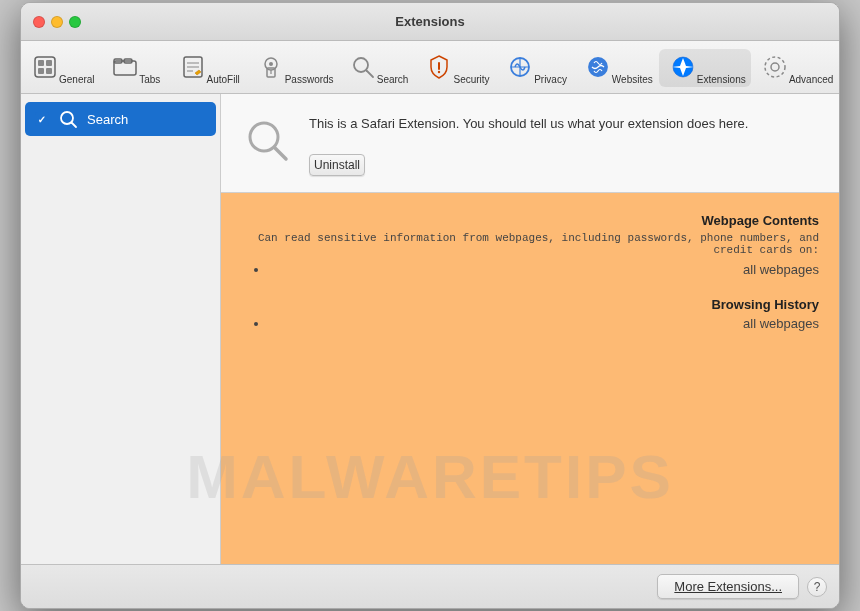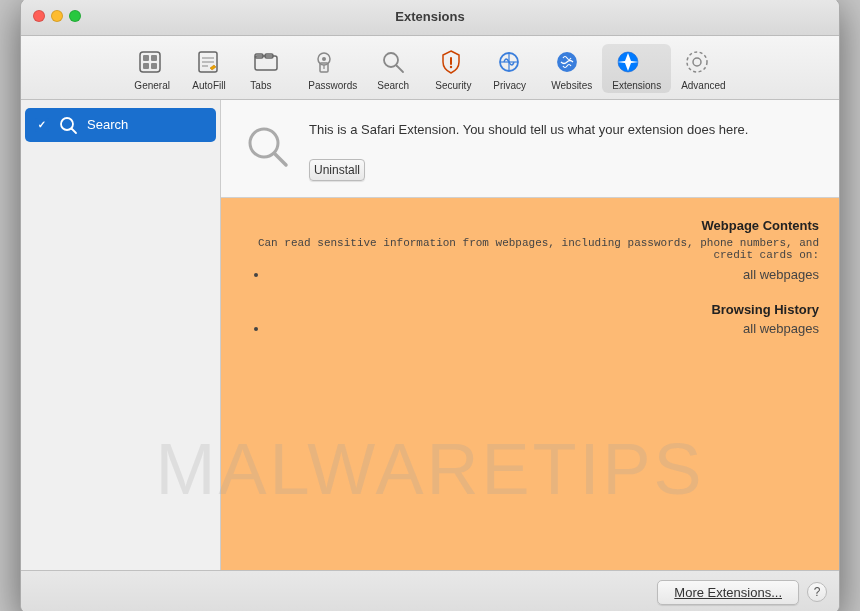--- a/index.html
+++ b/index.html
@@ -65,22 +65,22 @@
       background: linear-gradient(180deg, #f5f5f5 0%, #e8e8e8 100%);
       border-bottom: 1px solid #c0c0c0;
       padding: 8px 0 6px;
       display: flex;
       justify-content: center;
       gap: 0;
     }
 
     .toolbar-item {
       display: flex;
-      flex-direction: column;
-      align-items: flex-start;
+      flex-direction: row;
+      align-items: flex-end;
       padding: 2px 10px;
       cursor: pointer;
       border-radius: 6px;
       min-width: 58px;
     }
 
     .toolbar-item.active {
       background: rgba(0,0,0,0.08);
     }
 
@@ -324,44 +324,44 @@
             <rect x="15" y="7" width="6" height="6" rx="1" fill="#888"></rect>
             <rect x="15" y="15" width="6" height="6" rx="1" fill="#888"></rect>
           </svg>
         </div>
         <span class="toolbar-label">General</span>
       </div>
 
       <div class="toolbar-item">
         <div class="toolbar-icon">
           <svg class="toolbar-svg" viewBox="0 0 28 28" fill="none" xmlns="http://www.w3.org/2000/svg">
+            <rect x="3" y="8" width="22" height="14" rx="2" stroke="#666" stroke-width="1.5" fill="none"></rect>
+            <rect x="3" y="6" width="8" height="4" rx="1.5" stroke="#666" stroke-width="1.5" fill="none"></rect>
+            <rect x="13" y="6" width="8" height="4" rx="1.5" stroke="#666" stroke-width="1.5" fill="none"></rect>
+          </svg>
+        </div>
+        <span class="toolbar-label">Tabs</span>
+      </div>
+
+      <div class="toolbar-item">
+        <div class="toolbar-icon">
+          <svg class="toolbar-svg" viewBox="0 0 28 28" fill="none" xmlns="http://www.w3.org/2000/svg">
             <rect x="5" y="4" width="18" height="20" rx="2" stroke="#666" stroke-width="1.5" fill="none"></rect>
             <line x1="8" y1="10" x2="20" y2="10" stroke="#888" stroke-width="1.2"></line>
             <line x1="8" y1="14" x2="20" y2="14" stroke="#888" stroke-width="1.2"></line>
             <line x1="8" y1="18" x2="14" y2="18" stroke="#888" stroke-width="1.2"></line>
             <path d="M16 20 L20 17 L22 19 L18 22 Z" fill="#e8a000" stroke="#c07800" stroke-width="0.5"></path>
           </svg>
         </div>
         <span class="toolbar-label">AutoFill</span>
       </div>
 
       <div class="toolbar-item">
         <div class="toolbar-icon">
           <svg class="toolbar-svg" viewBox="0 0 28 28" fill="none" xmlns="http://www.w3.org/2000/svg">
-            <rect x="3" y="8" width="22" height="14" rx="2" stroke="#666" stroke-width="1.5" fill="none"></rect>
-            <rect x="3" y="6" width="8" height="4" rx="1.5" stroke="#666" stroke-width="1.5" fill="none"></rect>
-            <rect x="13" y="6" width="8" height="4" rx="1.5" stroke="#666" stroke-width="1.5" fill="none"></rect>
-          </svg>
-        </div>
-        <span class="toolbar-label">Tabs</span>
-      </div>
-
-      <div class="toolbar-item">
-        <div class="toolbar-icon">
-          <svg class="toolbar-svg" viewBox="0 0 28 28" fill="none" xmlns="http://www.w3.org/2000/svg">
             <circle cx="14" cy="11" r="6" stroke="#888" stroke-width="1.5" fill="none"></circle>
             <circle cx="14" cy="11" r="2" fill="#888"></circle>
             <rect x="10" y="15" width="8" height="9" rx="1" stroke="#888" stroke-width="1.5" fill="none"></rect>
             <line x1="14" y1="17" x2="14" y2="21" stroke="#888" stroke-width="1.2"></line>
           </svg>
         </div>
         <span class="toolbar-label">Passwords</span>
       </div>
 
       <div class="toolbar-item">
@@ -427,21 +427,21 @@
             <circle cx="14" cy="14" r="10" stroke="#888" stroke-width="1.5" fill="none" stroke-dasharray="3 2.5"></circle>
           </svg>
         </div>
         <span class="toolbar-label">Advanced</span>
       </div>
 
     </div>
 
     <div class="main-content" style="position:relative;">
 
-      <div style="position:absolute; bottom:60px; left:50%; transform:translateX(-50%); font-size:72px; font-weight:400; color:rgba(160,160,160,0.22); white-space:nowrap; pointer-events:none; letter-spacing:3px; z-index:10;">MALWARETIPS</div>
+      <div style="position:absolute; bottom:52px; left:50%; transform:translateX(-50%); font-size:62px; font-weight:700; color:rgba(160,160,160,0.22); white-space:nowrap; pointer-events:none; letter-spacing:3px; z-index:10;">MALWARETIPS</div>
 
       <div class="sidebar">
         <div class="sidebar-item selected">
           <div class="sidebar-checkbox checked"></div>
           <div class="sidebar-item-icon">
             <svg width="20" height="20" viewBox="0 0 20 20" fill="none" xmlns="http://www.w3.org/2000/svg">
               <circle cx="9" cy="9" r="6" stroke="white" stroke-width="1.8" fill="none"></circle>
               <line x1="13.5" y1="13.5" x2="18" y2="18" stroke="white" stroke-width="1.8" stroke-linecap="round"></line>
             </svg>
           </div>

